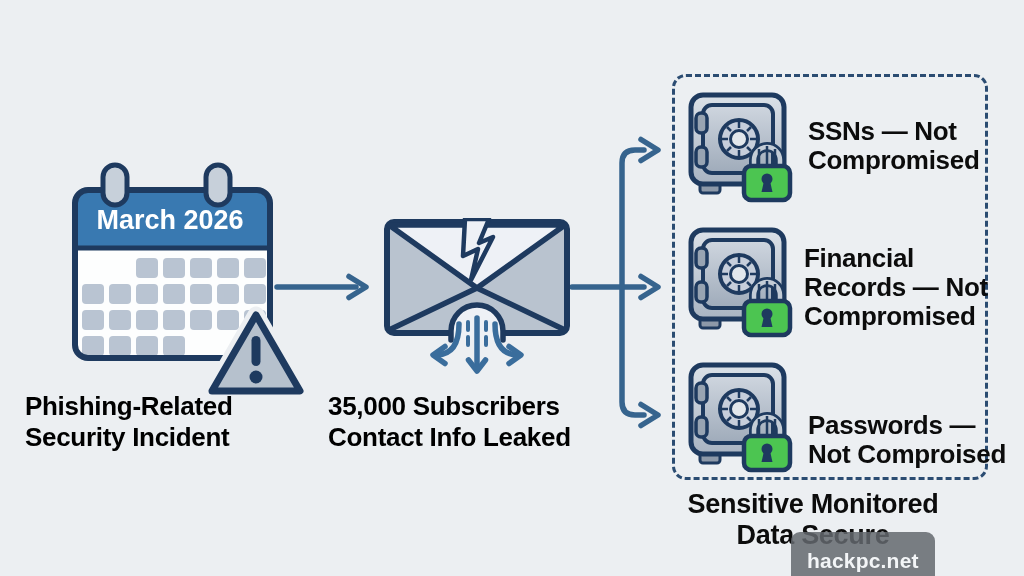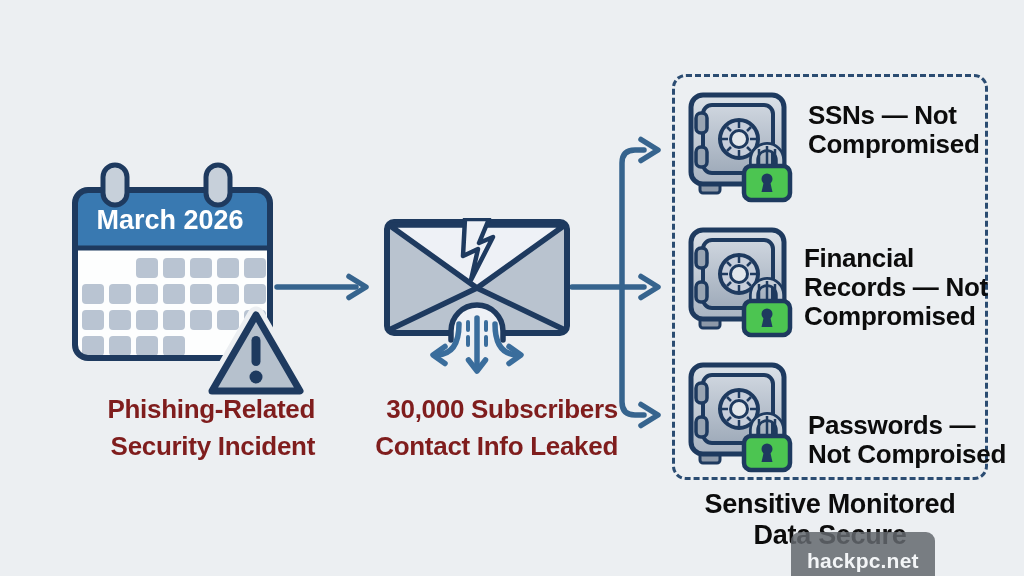--- a/index.html
+++ b/index.html
@@ -5,22 +5,22 @@
   * { margin:0; padding:0; box-sizing:border-box; }
   html,body { width:1024px; height:576px; }
   body {
     position:relative;
     background:#eceff2;
     font-family:"Liberation Sans","DejaVu Sans",sans-serif;
     overflow:hidden;
   }
   .abs { position:absolute; }
   .node-label {
-    font-weight:bold; color:#7f1d1d; white-space:pre-line;
-    text-align:right; font-size:26px; line-height:37px; letter-spacing:-0.3px;
+    font-weight:bold; color:#000000; white-space:pre-line;
+    text-align:left; font-size:26px; line-height:31px; letter-spacing:-0.3px;
   }
   .safe-label {
     font-weight:bold; color:#0c0c0c; white-space:pre-line;
     text-align:left; font-size:26px; line-height:29px; letter-spacing:-0.3px;
   }
   .caption-label {
     font-weight:bold; color:#0c0c0c; white-space:pre-line;
     text-align:center; font-size:27px; line-height:31px; letter-spacing:-0.3px;
   }
   .dashed-box {
@@ -131,21 +131,21 @@
     <path d="M85.5,142 L94,153 L102.5,142" stroke-width="5.5"></path>
     <path d="M85,104 V130" stroke-width="4" stroke-dasharray="8 7"></path>
     <path d="M103,104 V130" stroke-width="4" stroke-dasharray="8 7"></path>
     <path d="M76,106 Q76,136 54,137" stroke-width="5.5"></path>
     <path d="M62,128.5 L50,137 L62,145.5" stroke-width="5.5"></path>
     <path d="M112,106 Q112,136 134,137" stroke-width="5.5"></path>
     <path d="M126,128.5 L138,137 L126,145.5" stroke-width="5.5"></path>
   </g>
 </svg>
 
-<div class="abs node-label" style="left:328px;top:391px;width:290px">30,000 Subscribers
+<div class="abs node-label" style="left:328px;top:391px;width:290px">35,000 Subscribers
 Contact Info Leaked</div>
 
 <div class="abs dashed-box" style="left:672px;top:74px;width:316px;height:406px"></div>
 
 <svg class="abs" style="left:688px;top:92px" width="112" height="112" viewBox="0 0 112 112">
   <g>
     <rect x="12" y="91" width="20" height="10" rx="3" fill="#8d99a9" stroke="#1e3a5f" stroke-width="3"></rect>
     <rect x="62" y="91" width="20" height="10" rx="3" fill="#8d99a9" stroke="#1e3a5f" stroke-width="3"></rect>
     <rect x="3" y="3" width="93" height="89" rx="12" fill="url(#safeBody)" stroke="#1e3a5f" stroke-width="5"></rect>
     <rect x="15" y="13" width="70" height="68" rx="9" fill="url(#safeDoor)" stroke="#1e3a5f" stroke-width="4"></rect>
@@ -168,21 +168,21 @@
     <path d="M66,78 V68 A13,13 0 0 1 92,68 V78" fill="none" stroke="#1e3a5f" stroke-width="10" stroke-linecap="round"></path>
     <path d="M66,78 V68 A13,13 0 0 1 92,68 V78" fill="none" stroke="#c3ccd6" stroke-width="4.5" stroke-linecap="round"></path>
     <line x1="71" y1="57" x2="71" y2="75" stroke="#1e3a5f" stroke-width="2.5"></line>
     <line x1="79" y1="54" x2="79" y2="74" stroke="#1e3a5f" stroke-width="2.5"></line>
     <line x1="87" y1="57" x2="87" y2="75" stroke="#1e3a5f" stroke-width="2.5"></line>
     <rect x="56" y="74" width="46" height="34" rx="7" fill="#4cc551" stroke="#1e3a5f" stroke-width="4.5"></rect>
     <circle cx="79" cy="87" r="5.5" fill="#1e3a5f"></circle>
     <path d="M76,89 L82,89 L84.5,100 L73.5,100 Z" fill="#1e3a5f"></path>
   </g>
 </svg>
-<div class="abs safe-label" style="left:808px;top:101px;width:210px">SSNs — Not
+<div class="abs safe-label" style="left:808px;top:117px;width:210px">SSNs — Not
 Compromised</div>
 
 <svg class="abs" style="left:688px;top:227px" width="112" height="112" viewBox="0 0 112 112">
   <g>
     <rect x="12" y="91" width="20" height="10" rx="3" fill="#8d99a9" stroke="#1e3a5f" stroke-width="3"></rect>
     <rect x="62" y="91" width="20" height="10" rx="3" fill="#8d99a9" stroke="#1e3a5f" stroke-width="3"></rect>
     <rect x="3" y="3" width="93" height="89" rx="12" fill="url(#safeBody)" stroke="#1e3a5f" stroke-width="5"></rect>
     <rect x="15" y="13" width="70" height="68" rx="9" fill="url(#safeDoor)" stroke="#1e3a5f" stroke-width="4"></rect>
     <rect x="8" y="21" width="11" height="20" rx="5" fill="#98a4b2" stroke="#1e3a5f" stroke-width="3.5"></rect>
     <rect x="8" y="55" width="11" height="20" rx="5" fill="#98a4b2" stroke="#1e3a5f" stroke-width="3.5"></rect>
@@ -242,16 +242,16 @@
     <line x1="79" y1="54" x2="79" y2="74" stroke="#1e3a5f" stroke-width="2.5"></line>
     <line x1="87" y1="57" x2="87" y2="75" stroke="#1e3a5f" stroke-width="2.5"></line>
     <rect x="56" y="74" width="46" height="34" rx="7" fill="#4cc551" stroke="#1e3a5f" stroke-width="4.5"></rect>
     <circle cx="79" cy="87" r="5.5" fill="#1e3a5f"></circle>
     <path d="M76,89 L82,89 L84.5,100 L73.5,100 Z" fill="#1e3a5f"></path>
   </g>
 </svg>
 <div class="abs safe-label" style="left:808px;top:411px;width:215px">Passwords —
 Not Comproised</div>
 
-<div class="abs caption-label" style="left:663px;top:489px;width:334px">Sensitive Monitored
+<div class="abs caption-label" style="left:646px;top:489px;width:334px">Sensitive Monitored
 Data Secure</div>
 
 <div class="abs watermark" style="left:791px;top:532px">hackpc.net</div>
 
 </body></html>

